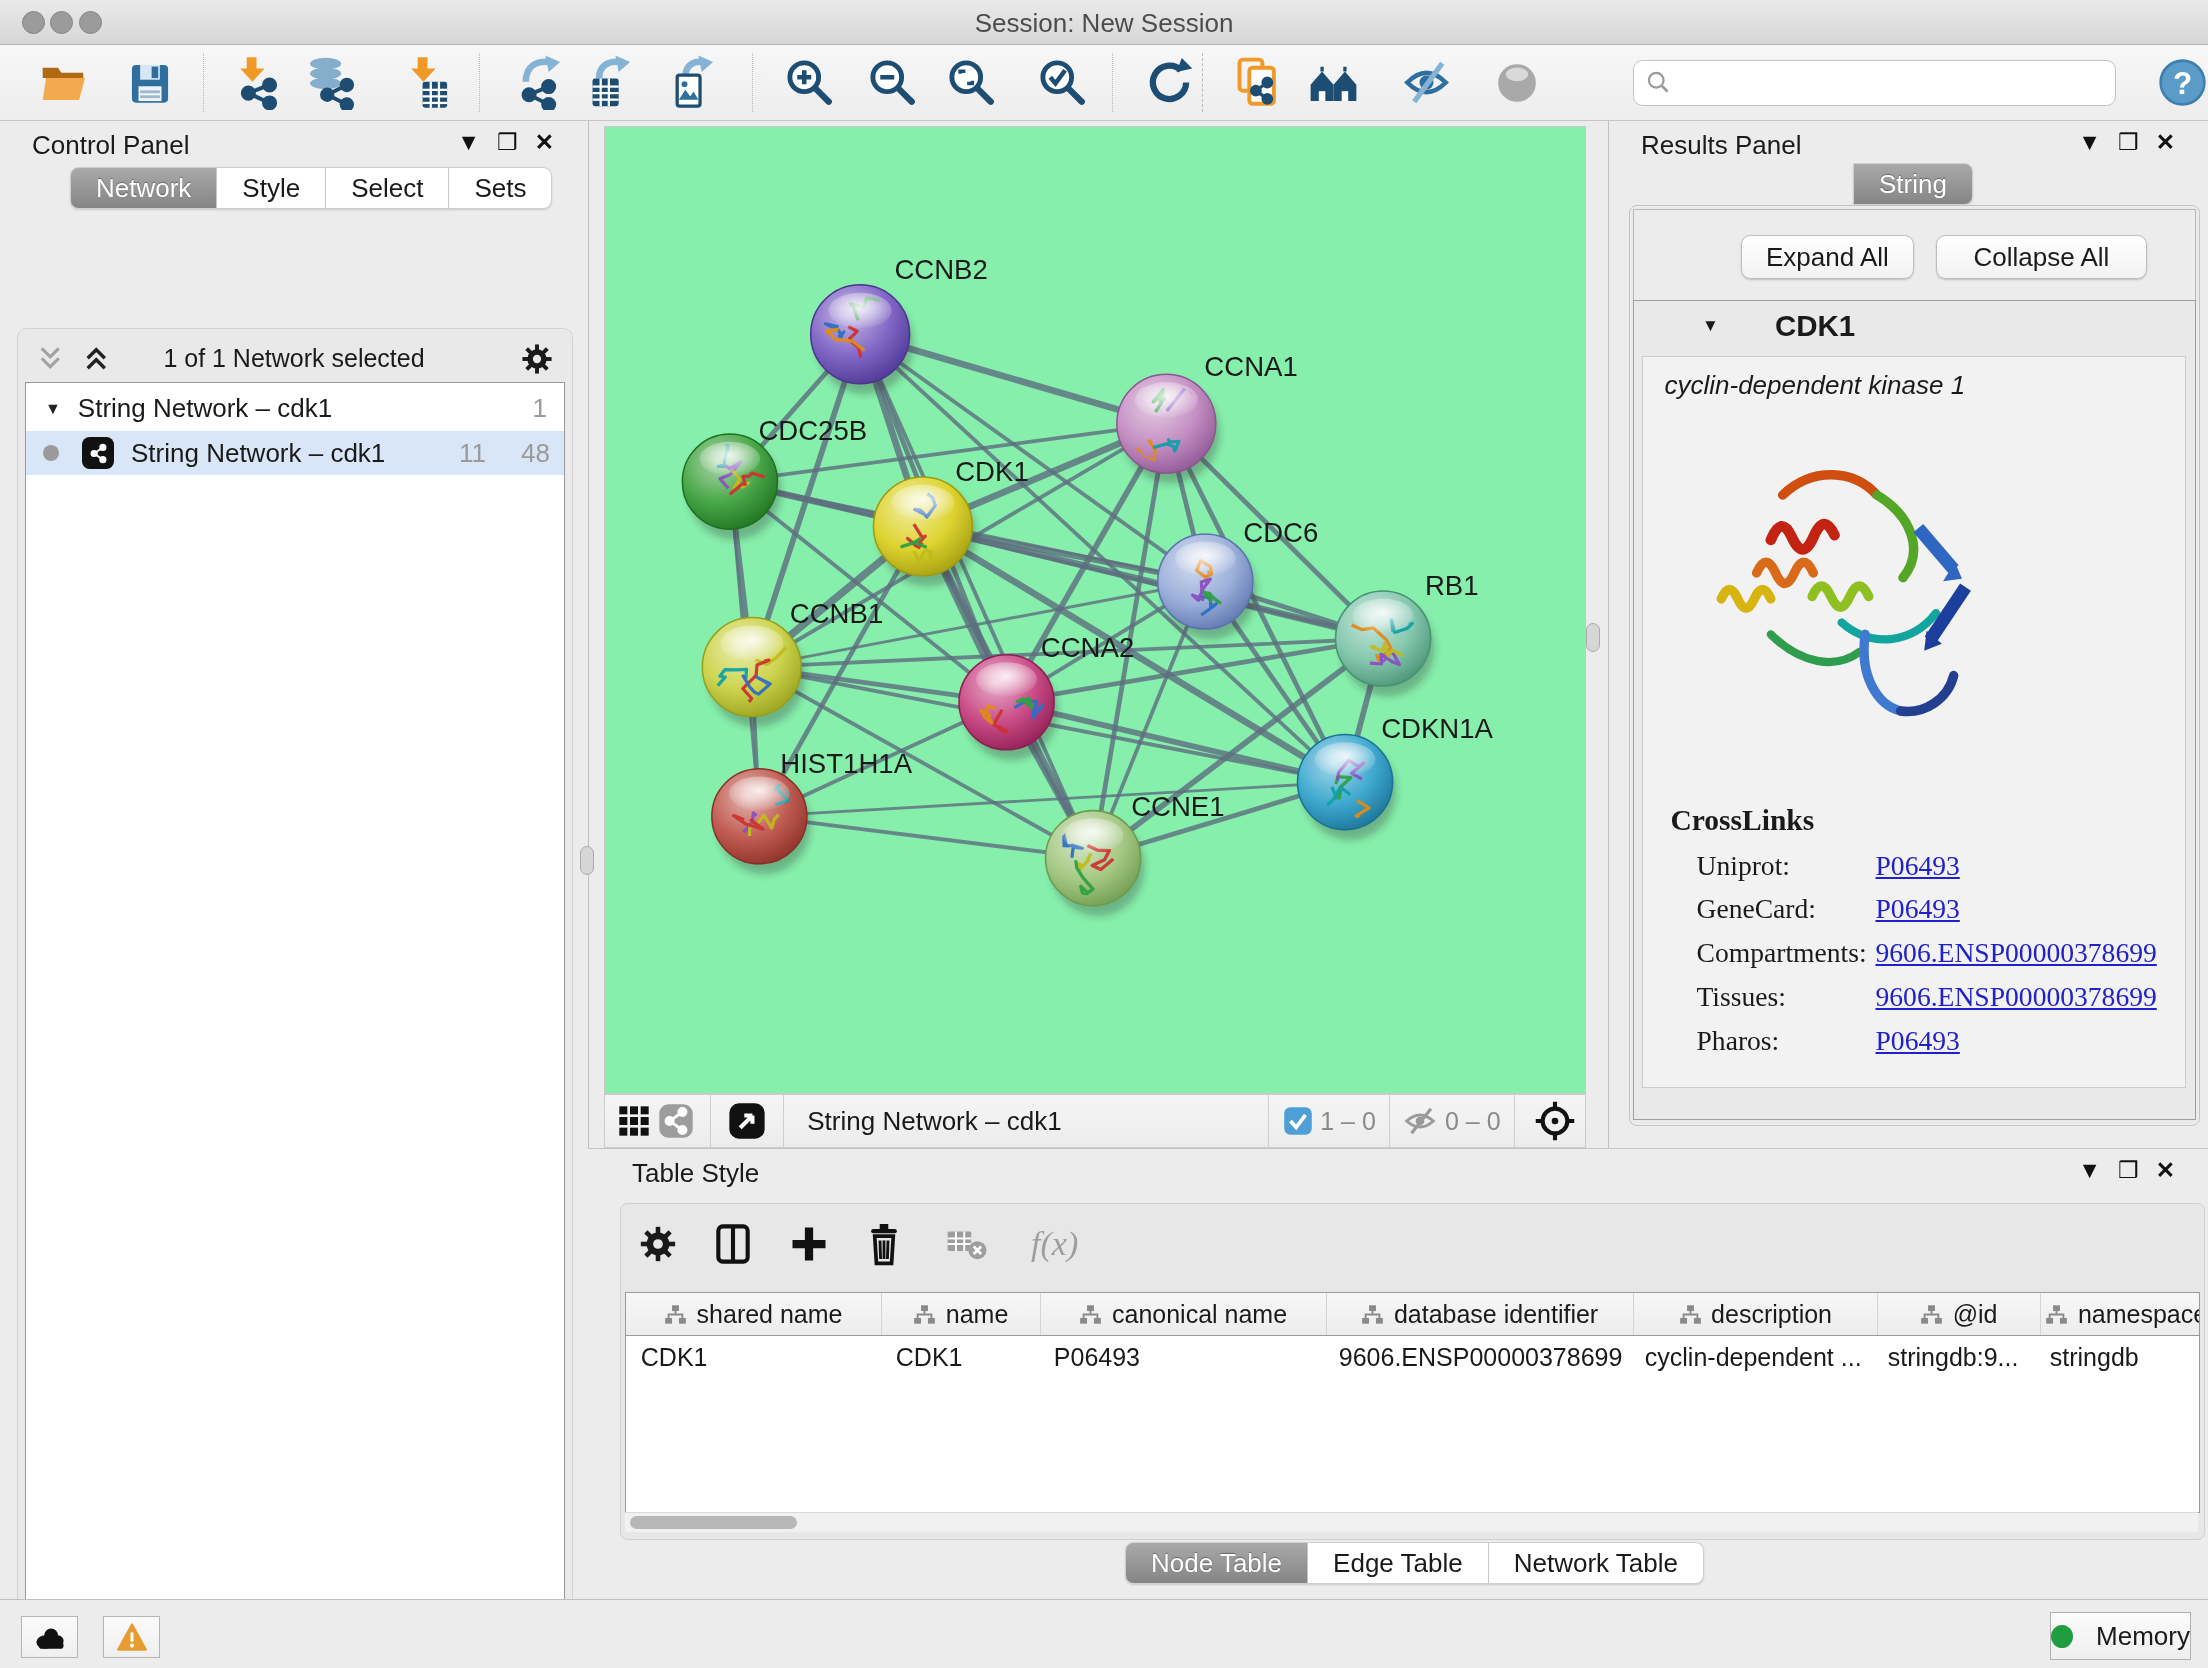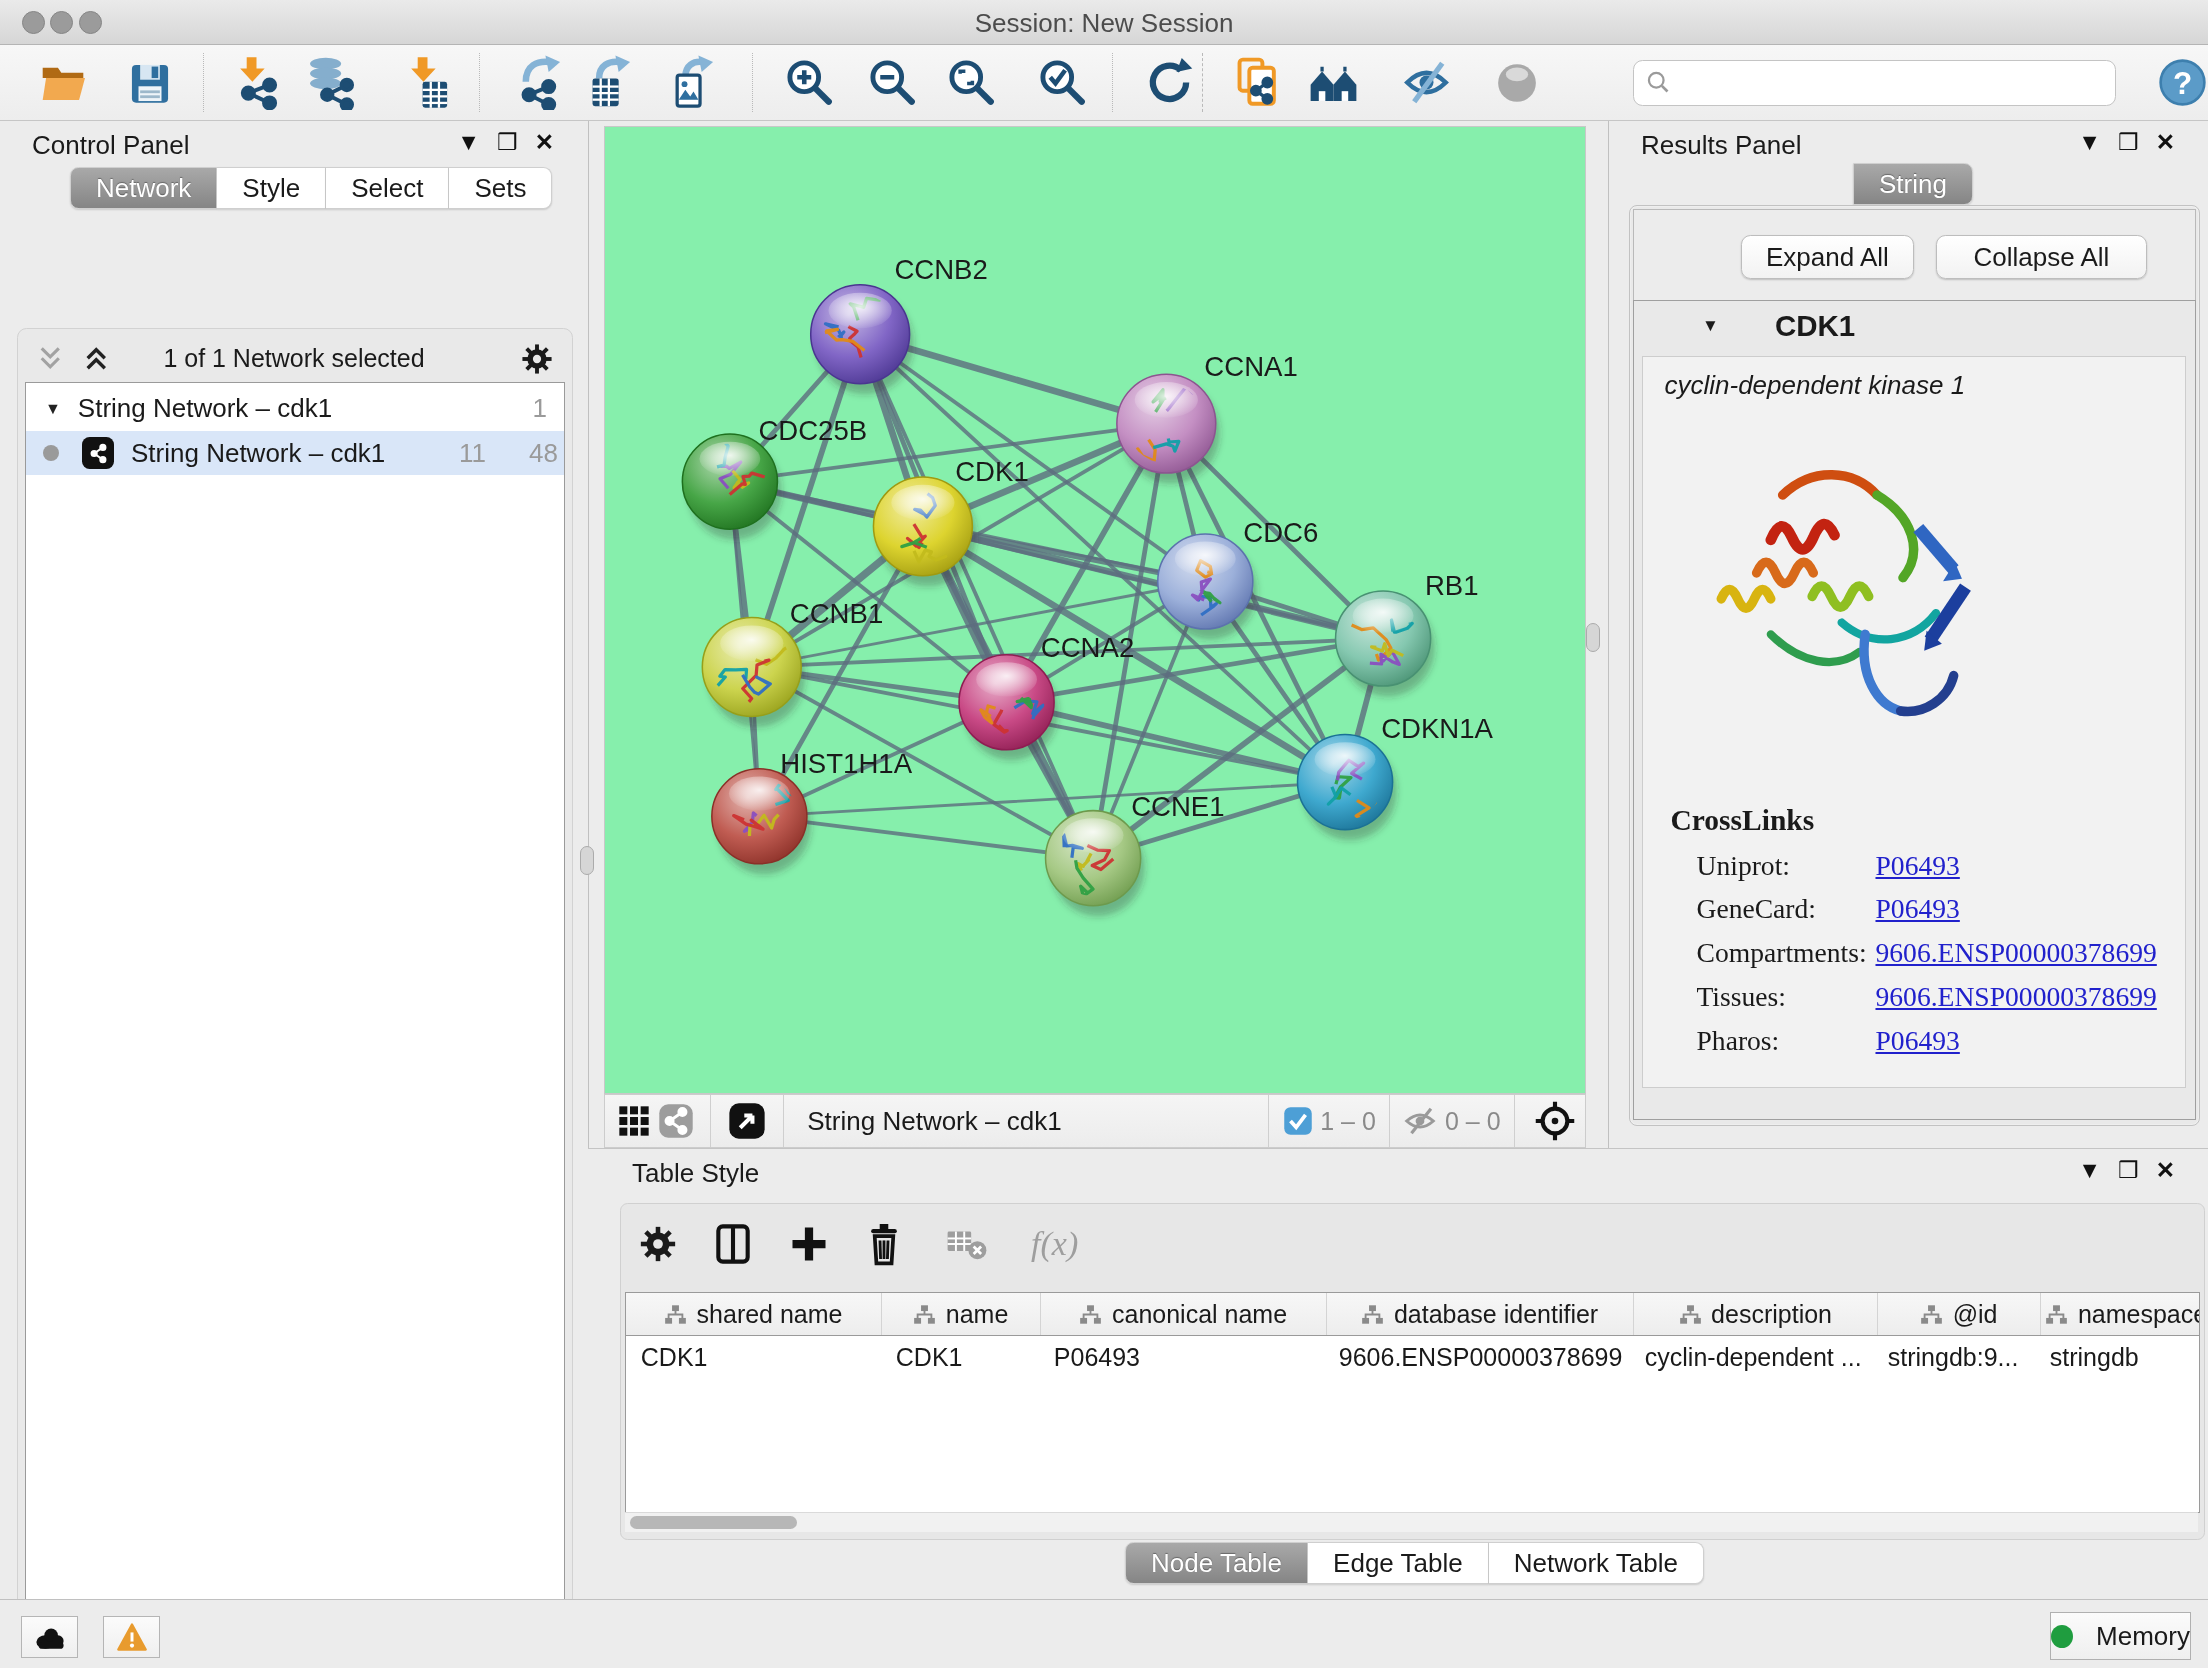--- a/index.html
+++ b/index.html
@@ -328,21 +328,21 @@
               <g stroke="#fff" stroke-width="2.2" fill="#fff">
                 <path d="M17 5L7 12l10 7" fill="none"></path>
                 <circle cx="17" cy="5" r="3"></circle>
                 <circle cx="7" cy="12" r="3"></circle>
                 <circle cx="17" cy="19" r="3"></circle>
               </g>
             </svg>
         </span>
         <span class="tree-label">String Network – cdk1</span>
         <span class="tree-num" style="right:78px">11</span>
-        <span class="tree-num" style="right:6px">48</span>
+        <span class="tree-num" style="right:14px">48</span>
       </div>
     </div>
   </div>
 
   <div id="canvas" class="abs">
     <svg id="network-svg" width="980" height="966" viewBox="635 133 1030 1016" style="font-size:26px">
         <defs>
           <radialGradient id="gloss" cx="50%" cy="40%" r="65%">
             <stop offset="0%" stop-color="#ffffff" stop-opacity="0.95"></stop>
             <stop offset="100%" stop-color="#ffffff" stop-opacity="0"></stop>

